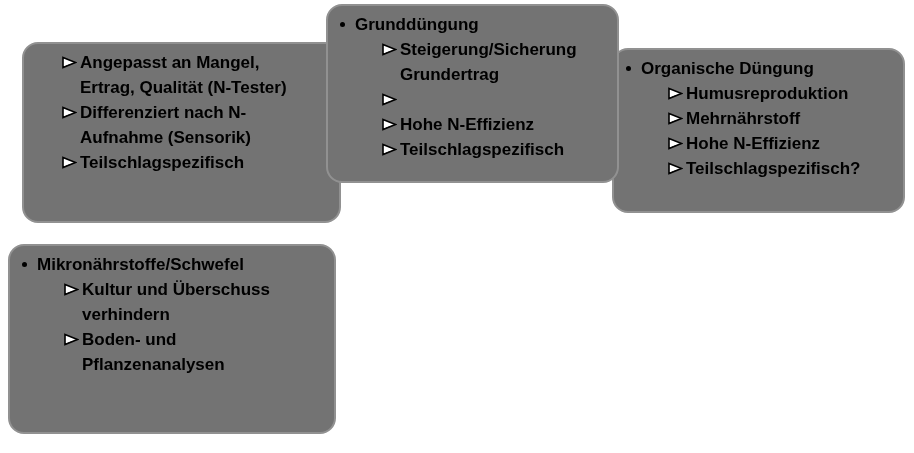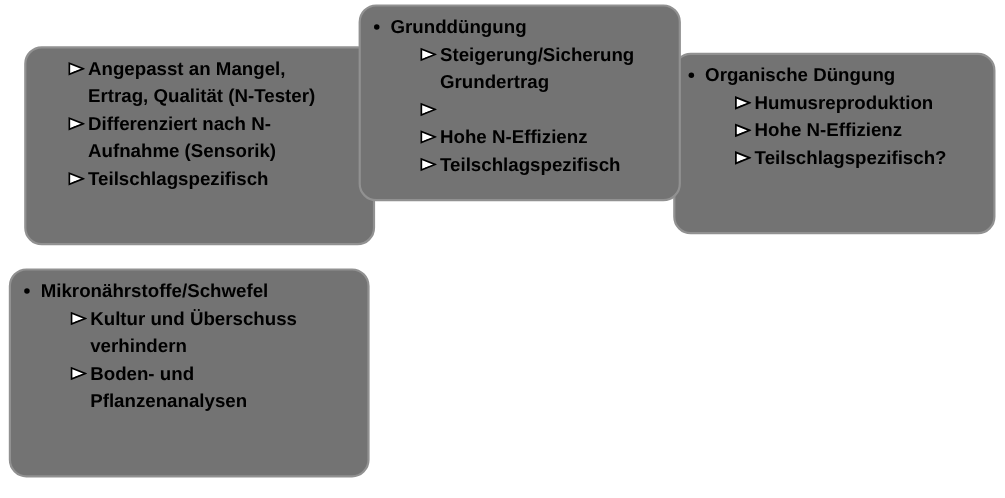--- a/index.html
+++ b/index.html
@@ -168,20 +168,29 @@
           </span>
         <span class="item-text">Humusreproduktion</span>
       </div>
       <div class="item">
         <span class="arrow">
             <svg width="15" height="13" viewBox="0 0 15 13">
               <path d="M1,1.5 L13.5,6.5 L1,11.5 Z" fill="#ffffff" stroke="#000000" stroke-width="1.6"></path>
               <path d="M1,11.5 L13.5,6.5 L5,9.2 Z" fill="#000000"></path>
             </svg>
           </span>
+        <span class="item-text">Mehrnährstoff</span>
+      </div>
+      <div class="item">
+        <span class="arrow">
+            <svg width="15" height="13" viewBox="0 0 15 13">
+              <path d="M1,1.5 L13.5,6.5 L1,11.5 Z" fill="#ffffff" stroke="#000000" stroke-width="1.6"></path>
+              <path d="M1,11.5 L13.5,6.5 L5,9.2 Z" fill="#000000"></path>
+            </svg>
+          </span>
         <span class="item-text">Hohe N-Effizienz</span>
       </div>
       <div class="item">
         <span class="arrow">
             <svg width="15" height="13" viewBox="0 0 15 13">
               <path d="M1,1.5 L13.5,6.5 L1,11.5 Z" fill="#ffffff" stroke="#000000" stroke-width="1.6"></path>
               <path d="M1,11.5 L13.5,6.5 L5,9.2 Z" fill="#000000"></path>
             </svg>
           </span>
         <span class="item-text">Teilschlagspezifisch?</span>

